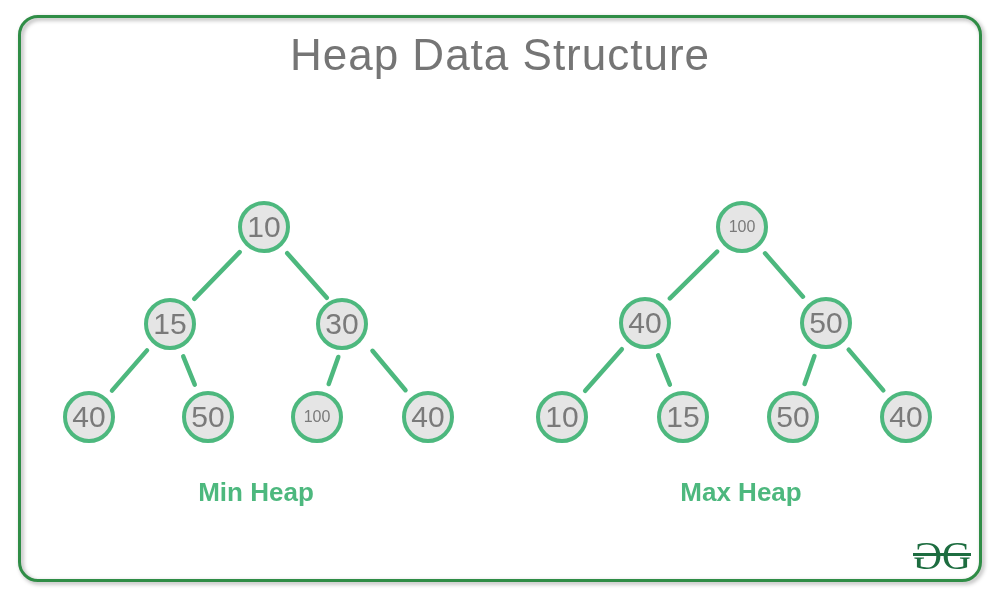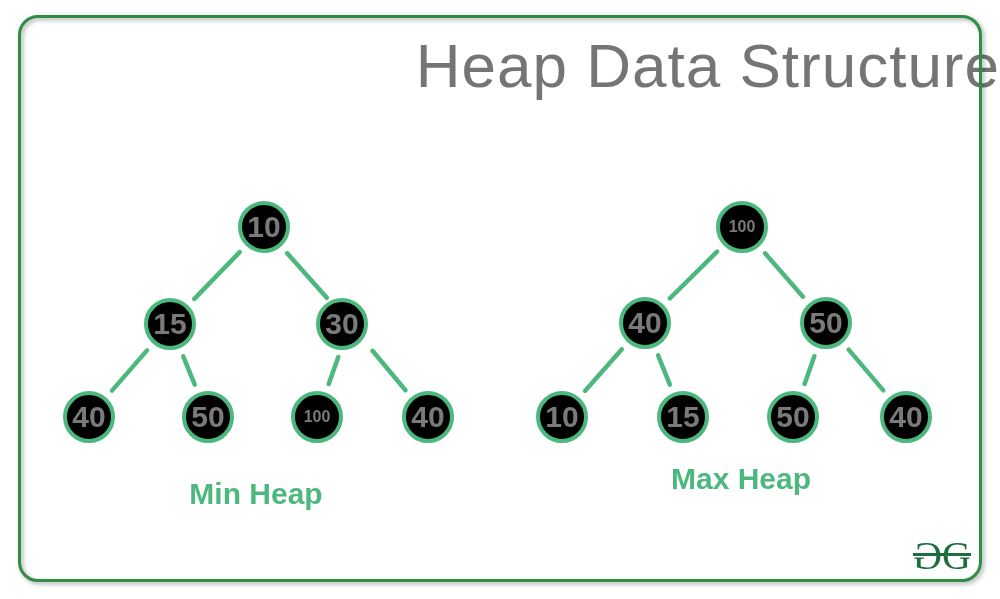--- a/index.html
+++ b/index.html
@@ -25,52 +25,52 @@
     border-radius: 20px;
     background: transparent;
     filter: drop-shadow(2px 2px 2px rgba(0,0,0,0.35));
     pointer-events: none;
   }
   .title {
     position: absolute;
     left: 0;
     top: 30px;
     width: 100%;
-    text-align: right;
-    font-size: 62px;
+    text-align: center;
+    font-size: 44px;
     font-weight: 300;
     letter-spacing: 1px;
     color: #757575;
     margin: 0;
   }
   .edges-svg {
     position: absolute;
     left: 0;
     top: 0;
     width: 1000px;
     height: 599px;
   }
   .node {
     position: absolute;
     box-sizing: border-box;
     border: 4px solid #4db87e;
     border-radius: 50%;
-    background: #000000;
+    background: #e5e5e5;
     display: flex;
     align-items: center;
     justify-content: center;
     color: #7a7a7a;
     font-size: 30px;
-    font-weight: 700;
+    font-weight: 400;
   }
   .node.small-text { font-size: 16px; }
   .tree-label {
     position: absolute;
     transform: translateX(-50%);
-    font-size: 30px;
+    font-size: 26px;
     font-weight: 700;
     color: #4db87e;
     white-space: nowrap;
   }
   .logo {
     position: absolute;
     left: 915px;
     top: 536px;
     color: #1d6d40;
     font-family: "Liberation Serif", serif;
@@ -125,21 +125,21 @@
       <div class="node small-text" style="left: 716px; top: 201px; width: 52px; height: 52px;">100</div>
       <div class="node" style="left: 619px; top: 297px; width: 52px; height: 52px;">40</div>
       <div class="node" style="left: 800px; top: 297px; width: 52px; height: 52px;">50</div>
       <div class="node" style="left: 536px; top: 391px; width: 52px; height: 52px;">10</div>
       <div class="node" style="left: 657px; top: 391px; width: 52px; height: 52px;">15</div>
       <div class="node" style="left: 767px; top: 391px; width: 52px; height: 52px;">50</div>
       <div class="node" style="left: 880px; top: 391px; width: 52px; height: 52px;">40</div>
     </div>
 
   <div class="tree-label" id="label-min" style="left: 256px; top: 477px;">Min Heap</div>
-  <div class="tree-label" id="label-max" style="left: 741px; top: 462px;">Max Heap</div>
+  <div class="tree-label" id="label-max" style="left: 741px; top: 477px;">Max Heap</div>
 
   <div class="logo">
     <span class="g-mirrored">G</span><span>G</span>
     <span class="strike"></span>
   </div>
 
   <div class="frame"></div>
 </div>
 
 </body></html>

